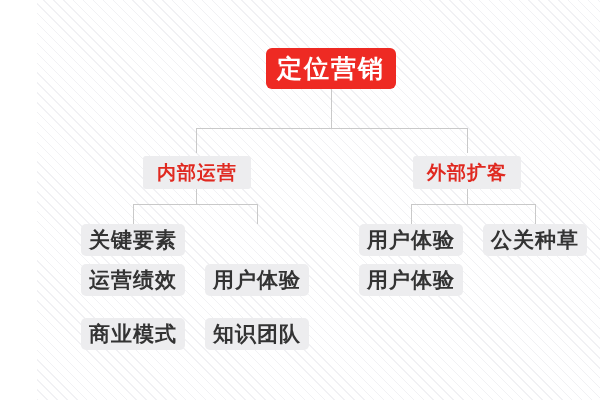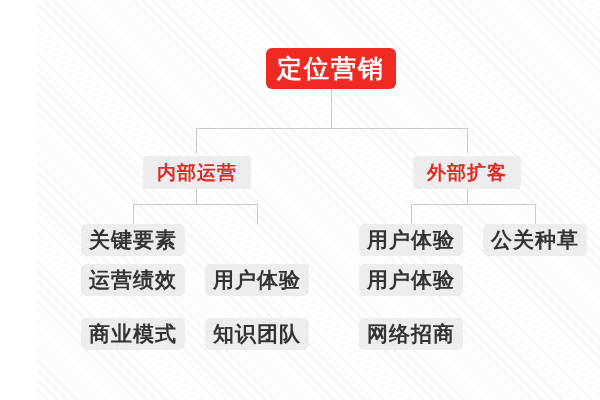--- a/index.html
+++ b/index.html
@@ -125,15 +125,14 @@
 
   <div class="node node-leaf col-0 row-0">关键要素</div>
   <div class="node node-leaf col-0 row-1">运营绩效</div>
   <div class="node node-leaf col-1 row-1">用户体验</div>
   <div class="node node-leaf col-0 row-2">商业模式</div>
   <div class="node node-leaf col-1 row-2">知识团队</div>
 
   <div class="node node-leaf col-3 row-0">公关种草</div>
   <div class="node node-leaf col-2 row-0">用户体验</div>
   <div class="node node-leaf col-2 row-1">用户体验</div>
-  <div class="node node-leaf col-2 row-2">网络招商</div>
 
 </div>
 
 </body></html>

